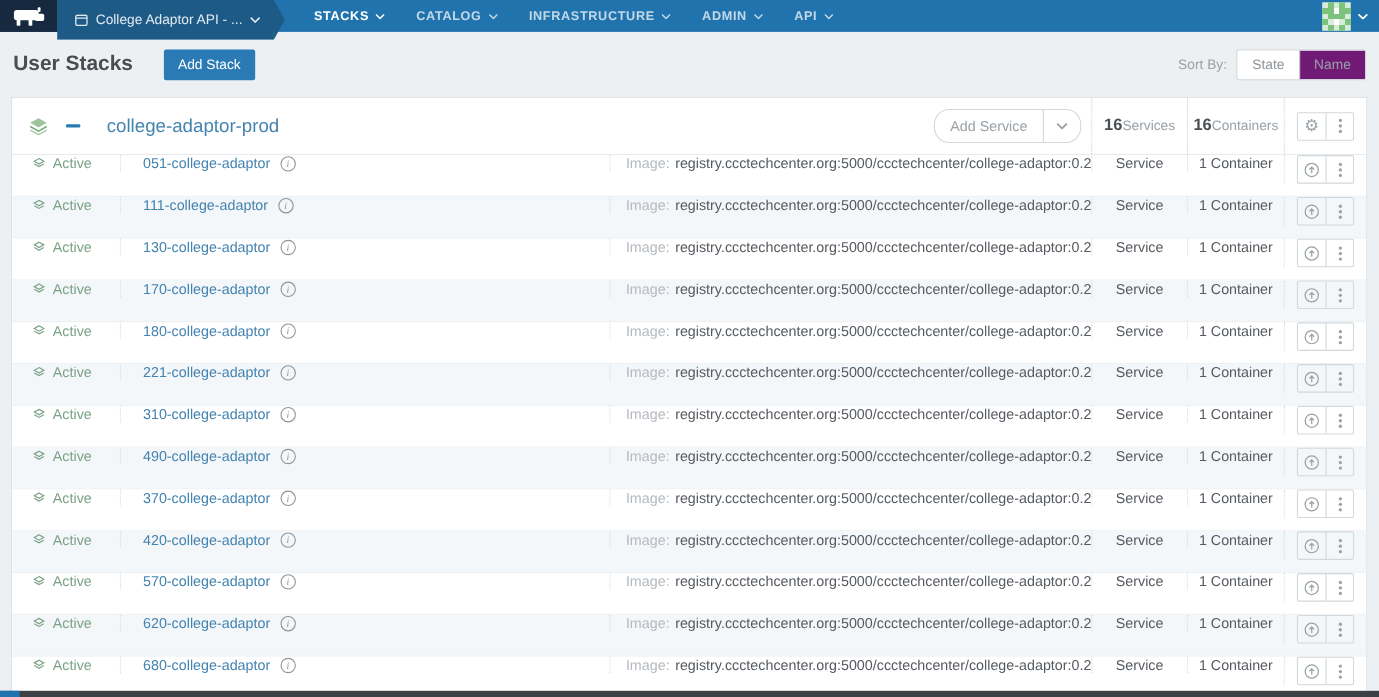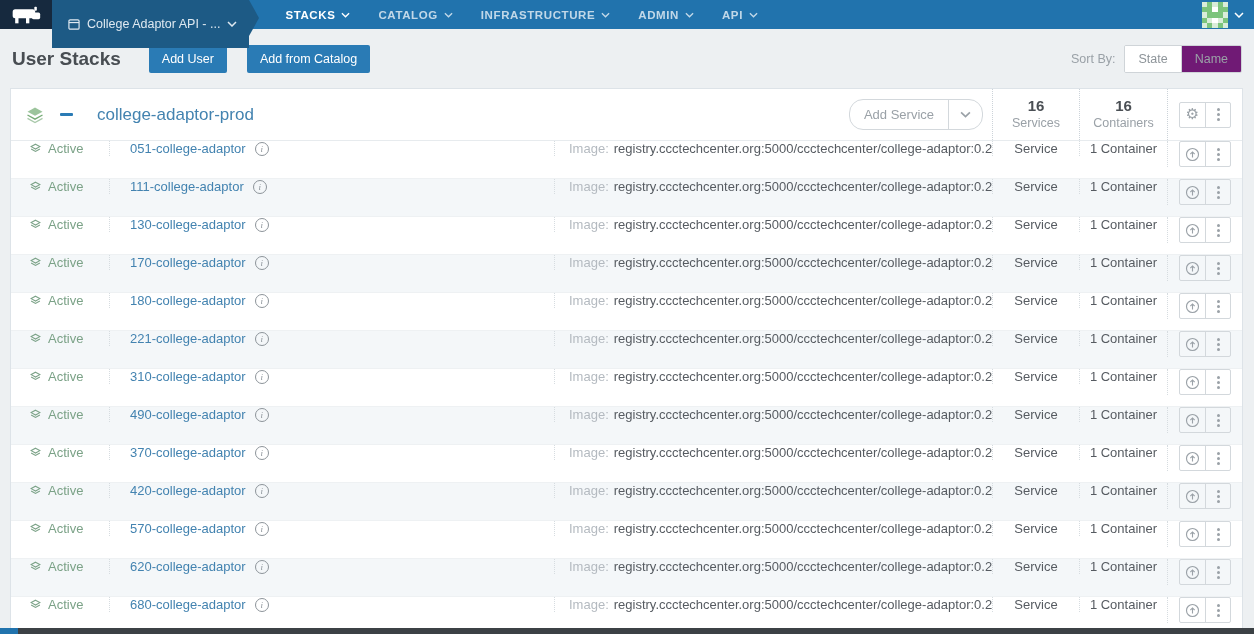--- a/index.html
+++ b/index.html
@@ -13,21 +13,21 @@
   
   .topbar {
     height:29px; background:var(--nav,#2173ad);
     display:flex; align-items:flex-start; position:relative; z-index:6;
   }
   .logo {
     width:52px; height:29px; background:var(--nav-dark,#16293e);
     display:flex; align-items:center; justify-content:center; cursor:pointer;
   }
   .env-tab {
-    height:48px; background:var(--nav-tab,#1d5a85);
+    height:36px; background:var(--nav-tab,#1d5a85);
     display:flex; align-items:center; gap:7px;
     padding:0 12px 0 16px; color:#dfe9f1; font-size:12.5px;
     position:relative; cursor:pointer; white-space:nowrap;
   }
   .env-tab::after {
     content:''; position:absolute; right:-10px; top:0;
     border-top:18px solid transparent; border-bottom:18px solid transparent;
     border-left:10px solid var(--nav-tab,#1d5a85);
   }
   .menus { display:flex; align-items:flex-end; height:29px; margin-left:22px; }
@@ -66,21 +66,21 @@
   .collapse-btn { width:13px; height:3px; background:var(--accent,#2a7bb5); border-radius:1px; margin-left:15px; cursor:pointer; }
   .stack-name { margin-left:24px; font-size:17px; color:var(--link,#4383b0); cursor:pointer; }
   .add-service {
     margin-left:auto; margin-right:9px; display:flex; align-items:stretch;
     border:1px solid #d3d8dc; border-radius:14px; color:#9aa1a7; font-size:13px;
     background:#fff; cursor:pointer; align-self:center;
   }
   .add-service .asv-label { padding:7px 14px; }
   .add-service .asv-caret { padding:7px 11px; border-left:1px solid #d3d8dc; display:flex; align-items:center; }
   .stat {
-    width:87px; border-left:1px dotted #ccd3d9; display:flex; flex-direction:column;
+    width:87px; border-left:1px dotted #ccd3d9; display:flex; 
     align-items:center; justify-content:center; line-height:1.25;
   }
   .stat.stat-containers { width:88px; }
   .stat .num { font-size:15px; font-weight:bold; color:#4a4f54; }
   .stat .lbl { font-size:12.5px; color:#9aa1a7; }
   .hdr-actions { width:75px; border-left:1px dotted #ccd3d9; display:flex; align-items:center; justify-content:center; }
   .icon-group { display:flex; border:1px solid #d3d8dc; border-radius:2px; }
   .icon-btn {
     width:25px; height:24px; display:flex; align-items:center; justify-content:center;
     color:#9aa1a7; cursor:pointer; background:transparent;
@@ -186,22 +186,21 @@
         <rect x="3" y="4" width="1" height="1" fill="#7cc47c"></rect>
     </svg>
     <svg class="chev" width="10" height="6" viewBox="0 0 10 6">
       <path d="M1 1l4 4 4-4" fill="none" stroke="#ffffff" stroke-width="1.5"></path>
     </svg>
   </div>
 </nav>
 
 <div class="page-header">
   <h1 class="page-title">User Stacks</h1>
-  <button class="btn-primary">Add User</button>
-  <button class="btn-primary">Add from Catalog</button>
+  <button class="btn-primary">Add Stack</button>
   <div class="sort">
     <span>Sort By:</span>
     <div class="btn-group">
       <button class="sort-btn">State</button>
       <button class="sort-btn pressed">Name</button>
     </div>
   </div>
 </div>
 
 <div class="card">

